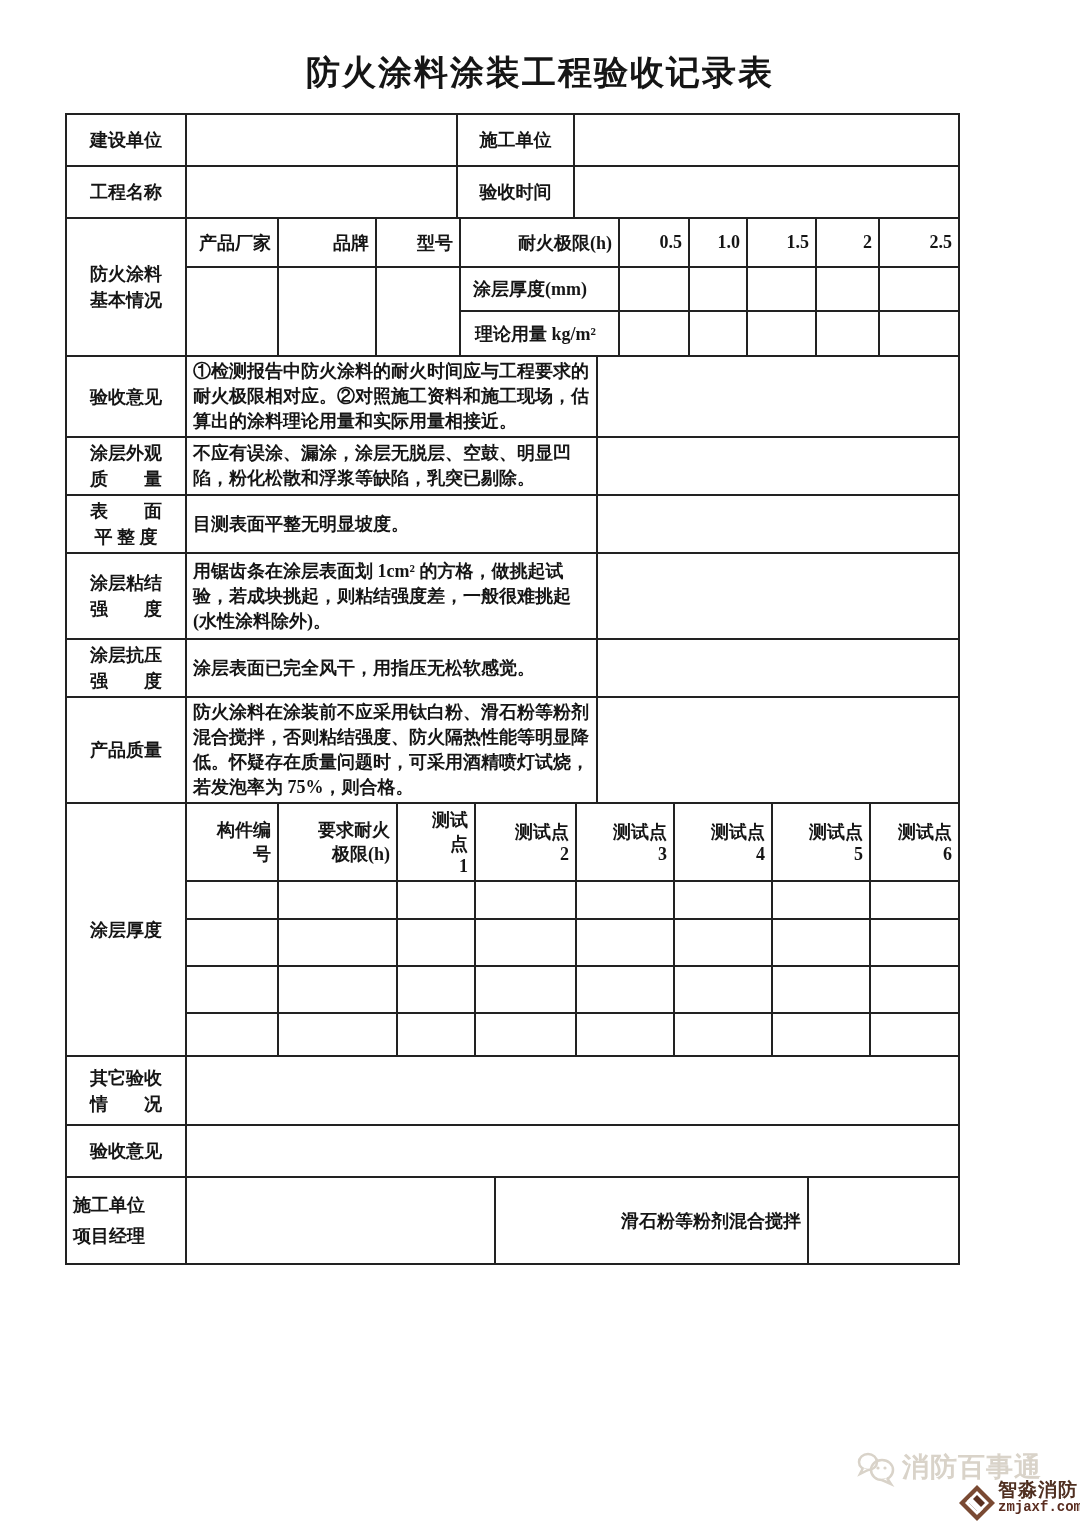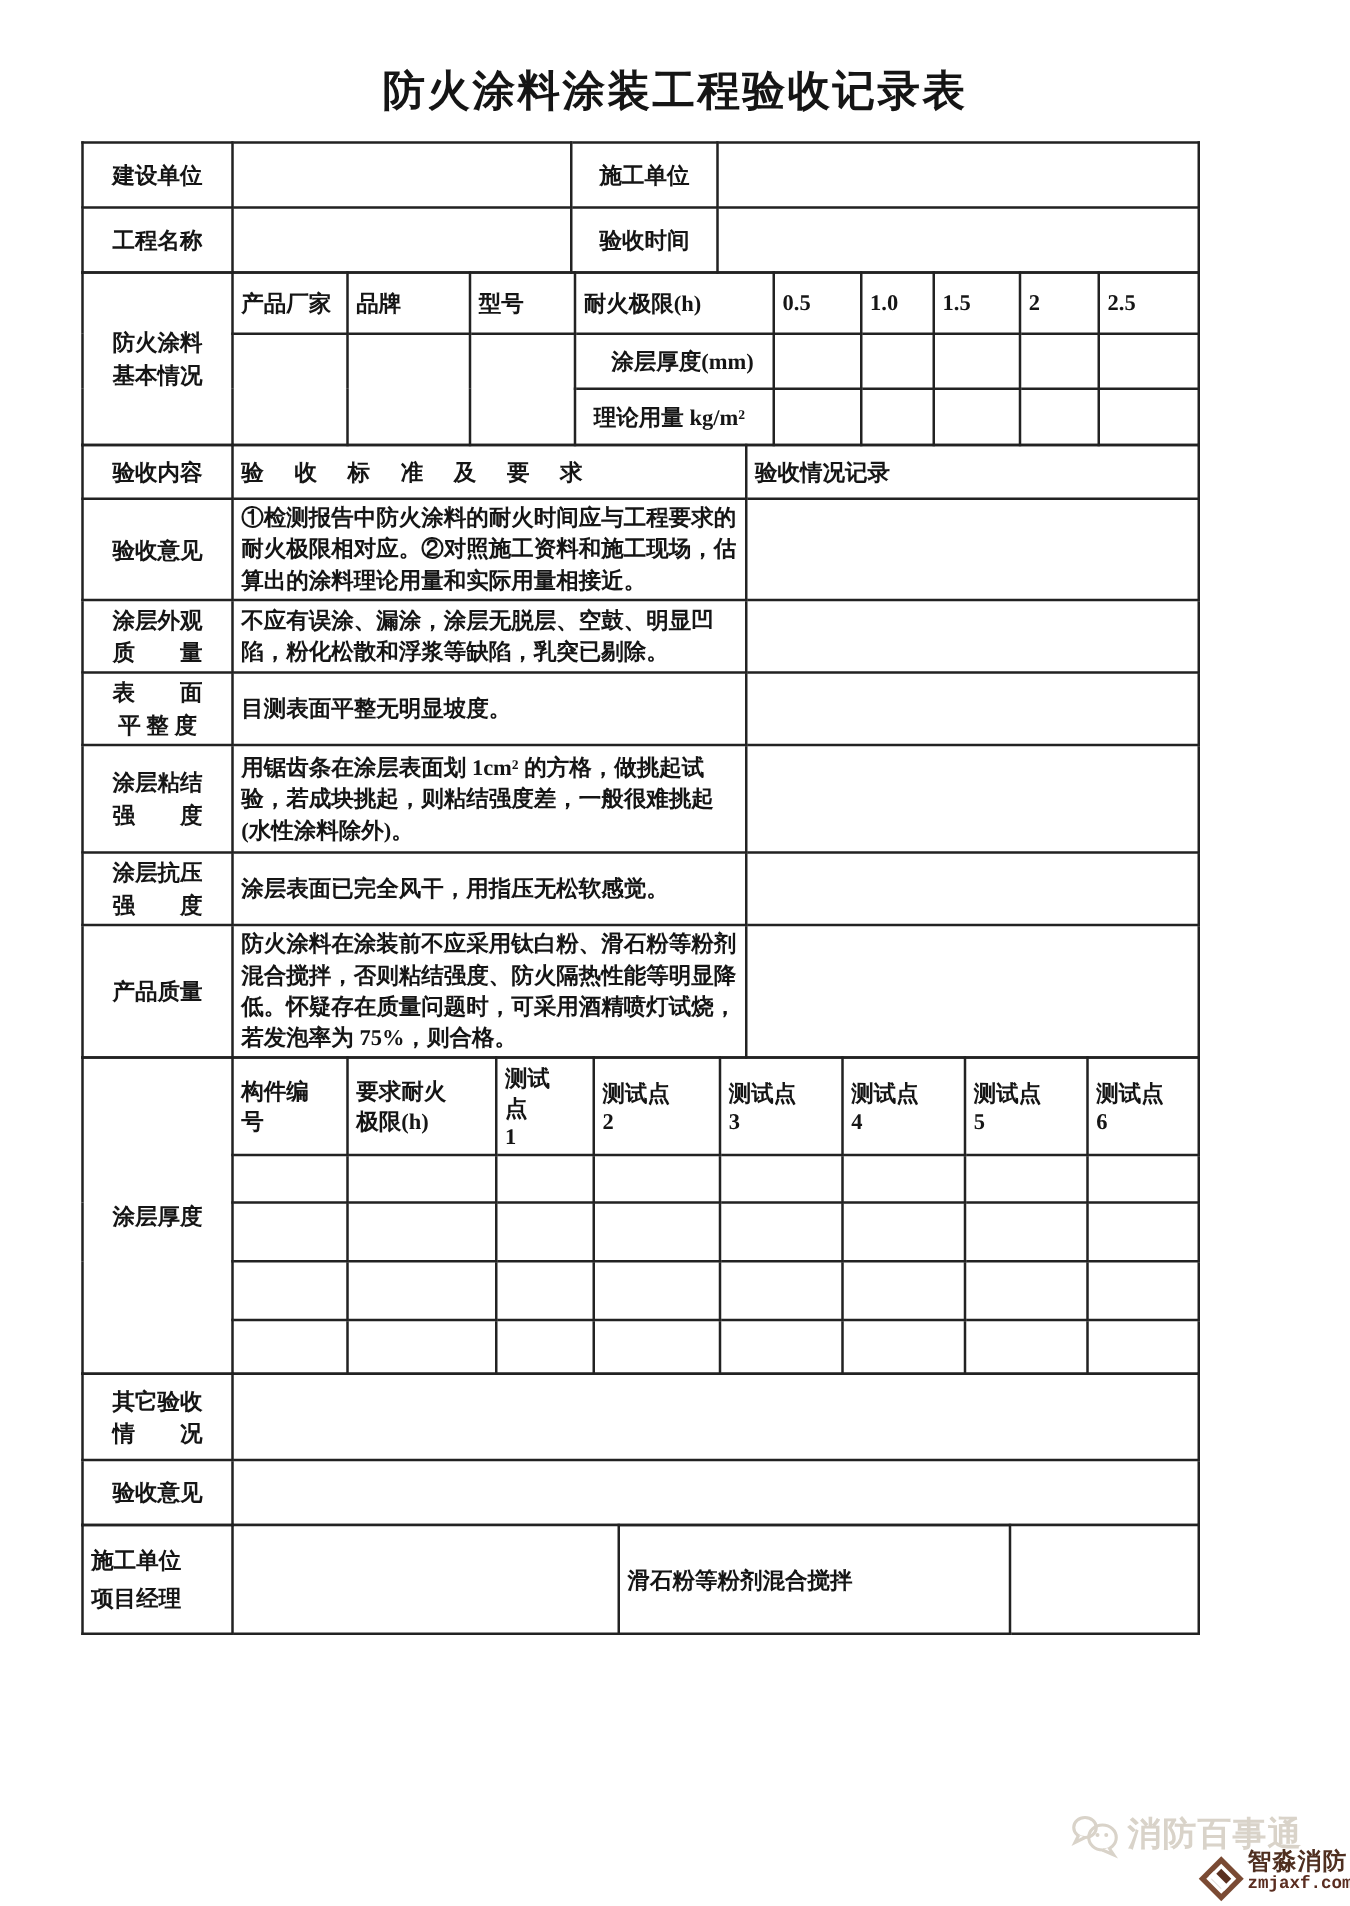--- a/index.html
+++ b/index.html
@@ -25,21 +25,21 @@
   table.band:not(.first){margin-top:-2px;}
   table.band td{
     border:2px solid #222;
     padding:2px 6px;
     font-weight:bold;
     font-size:18px;
     vertical-align:middle;
     overflow:hidden;
   }
   td.lbl{text-align:center;line-height:26px;}
-  td.hdr{text-align:left;}
+  td.hdr{text-align:right;}
   td.para{
     text-align:left;font-size:17.5px;line-height:25px;padding:3px 9px;
   }
   td.blank{background:#fff;}
   .spread{letter-spacing:10px;}
   td.sig-lbl{text-align:left;padding-left:10px;line-height:31px;}
   
   .wm-badge{
     position:absolute;left:856px;top:1446px;
     display:flex;align-items:center;gap:6px;
@@ -110,21 +110,21 @@
       <td class="hdr">0.5</td>
       <td class="hdr">1.0</td>
       <td class="hdr">1.5</td>
       <td class="hdr">2</td>
       <td class="hdr">2.5</td>
     </tr>
     <tr style="height:44px">
       <td class="blank" rowspan="2"></td>
       <td class="blank" rowspan="2"></td>
       <td class="blank" rowspan="2"></td>
-      <td class="hdr" style="text-align:left;padding-left:28px;">涂层厚度(mm)</td>
+      <td class="hdr" style="text-align:left;padding-left:12px;">涂层厚度(mm)</td>
       <td class="blank"></td>
       <td class="blank"></td>
       <td class="blank"></td>
       <td class="blank"></td>
       <td class="blank"></td>
     </tr>
     <tr style="height:45px">
       <td class="hdr" style="text-align:left;padding-left:14px;">理论用量 kg/m²</td>
       <td class="blank"></td>
       <td class="blank"></td>
@@ -135,25 +135,20 @@
   </tbody>
     </table>
 
   <table class="band">
     <colgroup>
         <col style="width:120px">
         <col style="width:411px">
         <col style="width:362px">
       </colgroup>
     <tbody>
-        <tr style="height:43px">
-      <td class="lbl">验收内容</td>
-      <td class="hdr spread">验 收 标 准 及 要 求</td>
-      <td class="hdr">验收情况记录</td>
-    </tr>
     <tr style="height:75px">
       <td class="lbl">验收意见</td>
       <td class="para">①检测报告中防火涂料的耐火时间应与工程要求的耐火极限相对应。②对照施工资料和施工现场，估算出的涂料理论用量和实际用量相接近。</td>
       <td class="blank"></td>
     </tr>
     <tr style="height:55px">
       <td class="lbl">
         <div>涂层外观</div>
         <div>质　　量</div>
       </td>

